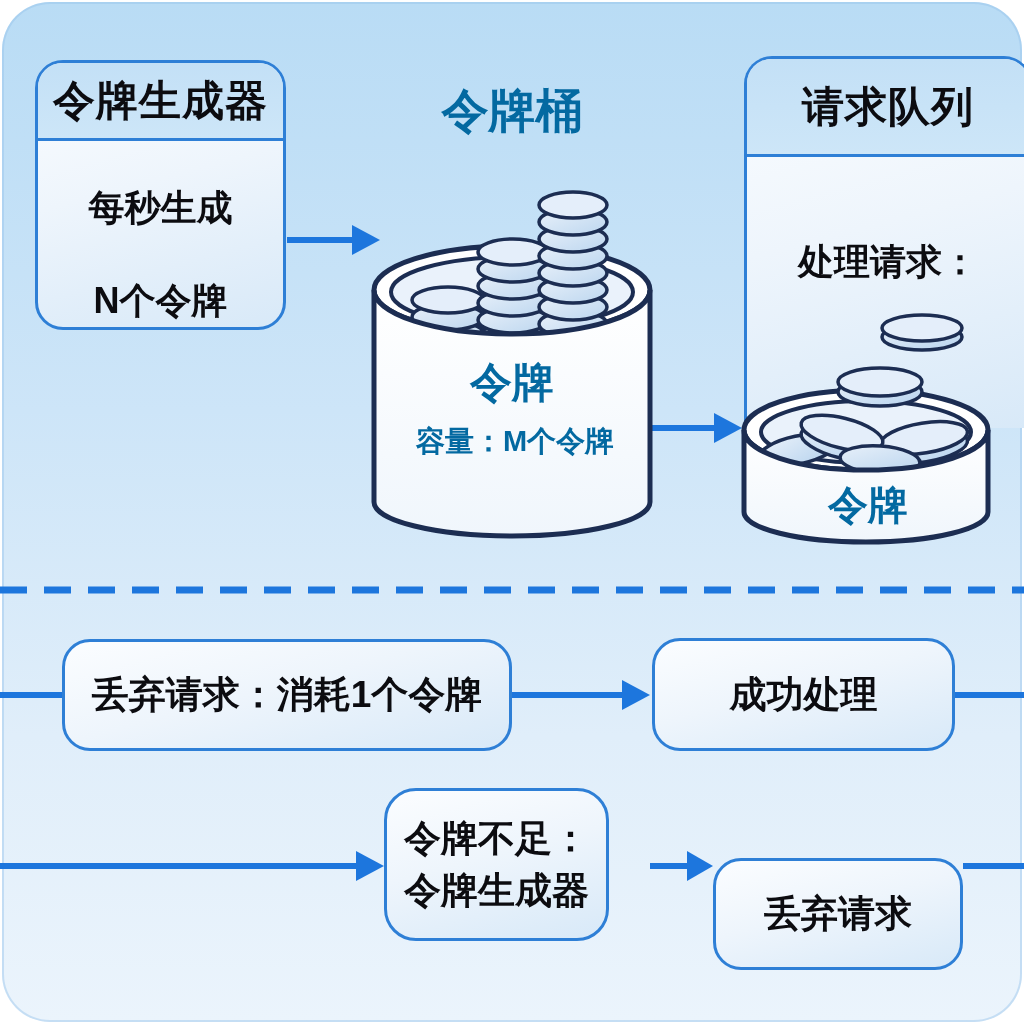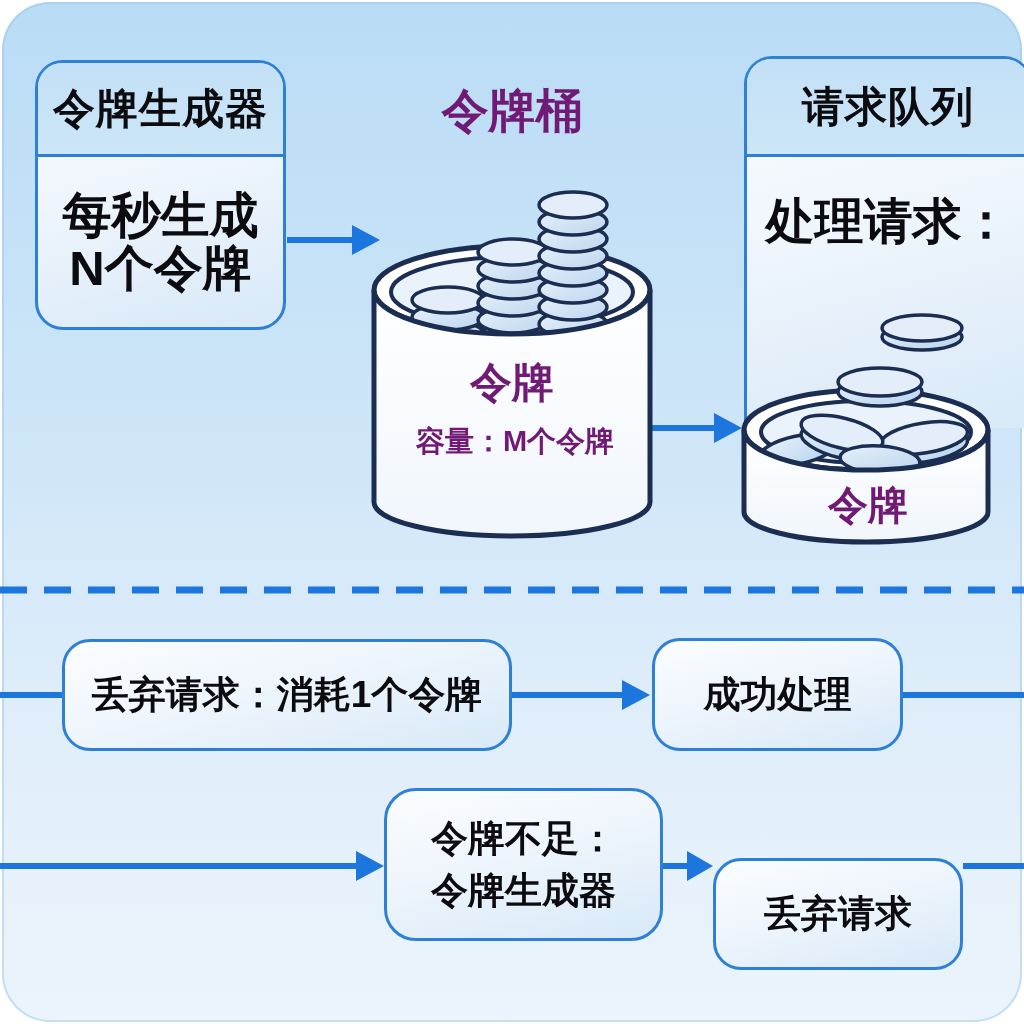--- a/index.html
+++ b/index.html
@@ -23,23 +23,23 @@
   .node-header{
     box-sizing:border-box;width:100%;
     border-bottom:3px solid #2e7fd6;
     background:linear-gradient(180deg,#c3e0f6 0%,#cde6f8 100%);
     border-radius:24px 24px 0 0;
     display:flex;align-items:center;justify-content:center;
   }
   .node-body{flex:1;width:100%;display:flex;flex-direction:column;align-items:center;justify-content:center;}
   .t{color:#0c0c10;font-weight:700;text-align:center;white-space:nowrap;}
   .title-lg{font-size:42px;letter-spacing:1px;}
-  .body-txt{font-size:49px;line-height:53px;}
+  .body-txt{font-size:36px;line-height:53px;margin-top:40px;}
   .flow-txt{font-size:37px;line-height:52px;}
-  .big-label{position:absolute;z-index:4;color:#701a75;font-weight:700;text-align:center;white-space:nowrap;}
+  .big-label{position:absolute;z-index:4;color:#0369a1;font-weight:700;text-align:center;white-space:nowrap;}
   .connectors{position:absolute;left:0;top:0;z-index:1;}
   .illus{position:absolute;z-index:3;}
 </style>
 </head>
 <body>
 
 <div class="stage">
   <div class="canvas"></div>
 
   <svg class="connectors" width="1024" height="1024" viewBox="0 0 1024 1024">
@@ -172,24 +172,24 @@
       <ellipse cx="142" cy="160" rx="40" ry="14" transform="rotate(4 142 160)"></ellipse>
     </g>
 
     <path d="M6,130 L6,212 A122,30 0 0 0 250,212 L250,130 A122,40 0 0 1 6,130 Z" fill="url(#wallGrad2)" stroke="#1c2d52" stroke-width="5"></path>
   </svg>
   <div class="big-label" style="left:793px;top:478px;width:150px;font-size:40px;">令牌</div>
 
   <div class="node" style="left:62px;top:639px;width:450px;height:112px;">
     <span class="t flow-txt">丢弃请求：消耗1个令牌</span>
   </div>
-  <div class="node" style="left:652px;top:638px;width:251px;height:113px;">
+  <div class="node" style="left:652px;top:638px;width:303px;height:113px;">
     <span class="t flow-txt">成功处理</span>
   </div>
 
-  <div class="node" style="left:384px;top:788px;width:279px;height:153px;border-radius:32px;">
+  <div class="node" style="left:384px;top:788px;width:225px;height:153px;border-radius:32px;">
     <span class="t flow-txt">令牌不足：</span>
     <span class="t flow-txt">令牌生成器</span>
   </div>
   <div class="node" style="left:713px;top:858px;width:250px;height:112px;">
     <span class="t flow-txt">丢弃请求</span>
   </div>
 </div>
 
 </body></html>

